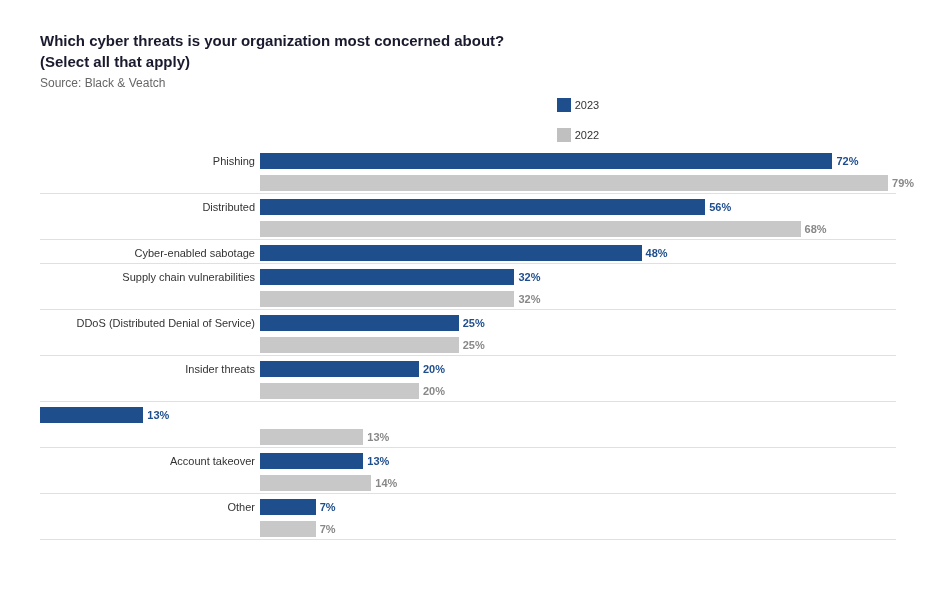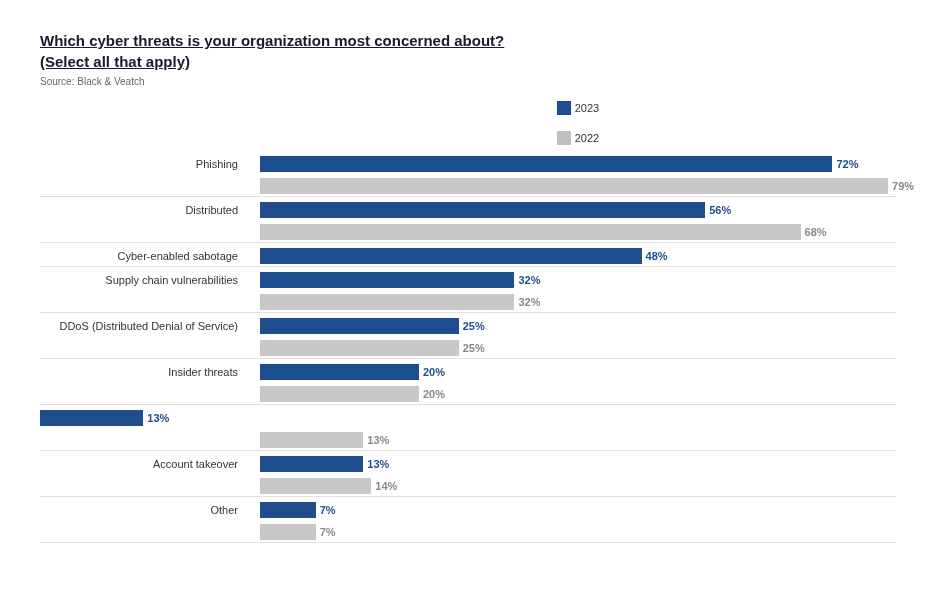--- a/index.html
+++ b/index.html
@@ -16,26 +16,25 @@
       height: 596px;
       padding: 30px 40px 20px 40px;
       position: relative;
     }
     .chart-title {
       font-size: 15px;
       font-weight: bold;
       color: #1a1a2e;
       line-height: 1.4;
       margin-bottom: 4px;
-      text-decoration: underline;
     }
     .chart-source {
-      font-size: 10px;
+      font-size: 12px;
       color: #666;
-      margin-bottom: 14px;
+      margin-bottom: 8px;
     }
     .legend {
       display: flex;
       align-items: center;
       gap: 16px;
       margin-bottom: 8px;
       margin-left: 220px;
       flex-direction: column;
     }
     .legend-item {
@@ -72,21 +71,21 @@
       background: #e0e0e0;
     }
     .bar-row {
       display: flex;
       align-items: center;
       height: 22px;
     }
     .bar-label {
       width: 220px;
       text-align: right;
-      padding-right: 22px;
+      padding-right: 5px;
       font-size: 11px;
       color: #333;
       flex-shrink: 0;
     }
     .bar-track {
       flex: 1;
       display: flex;
       align-items: center;
       position: relative;
     }

